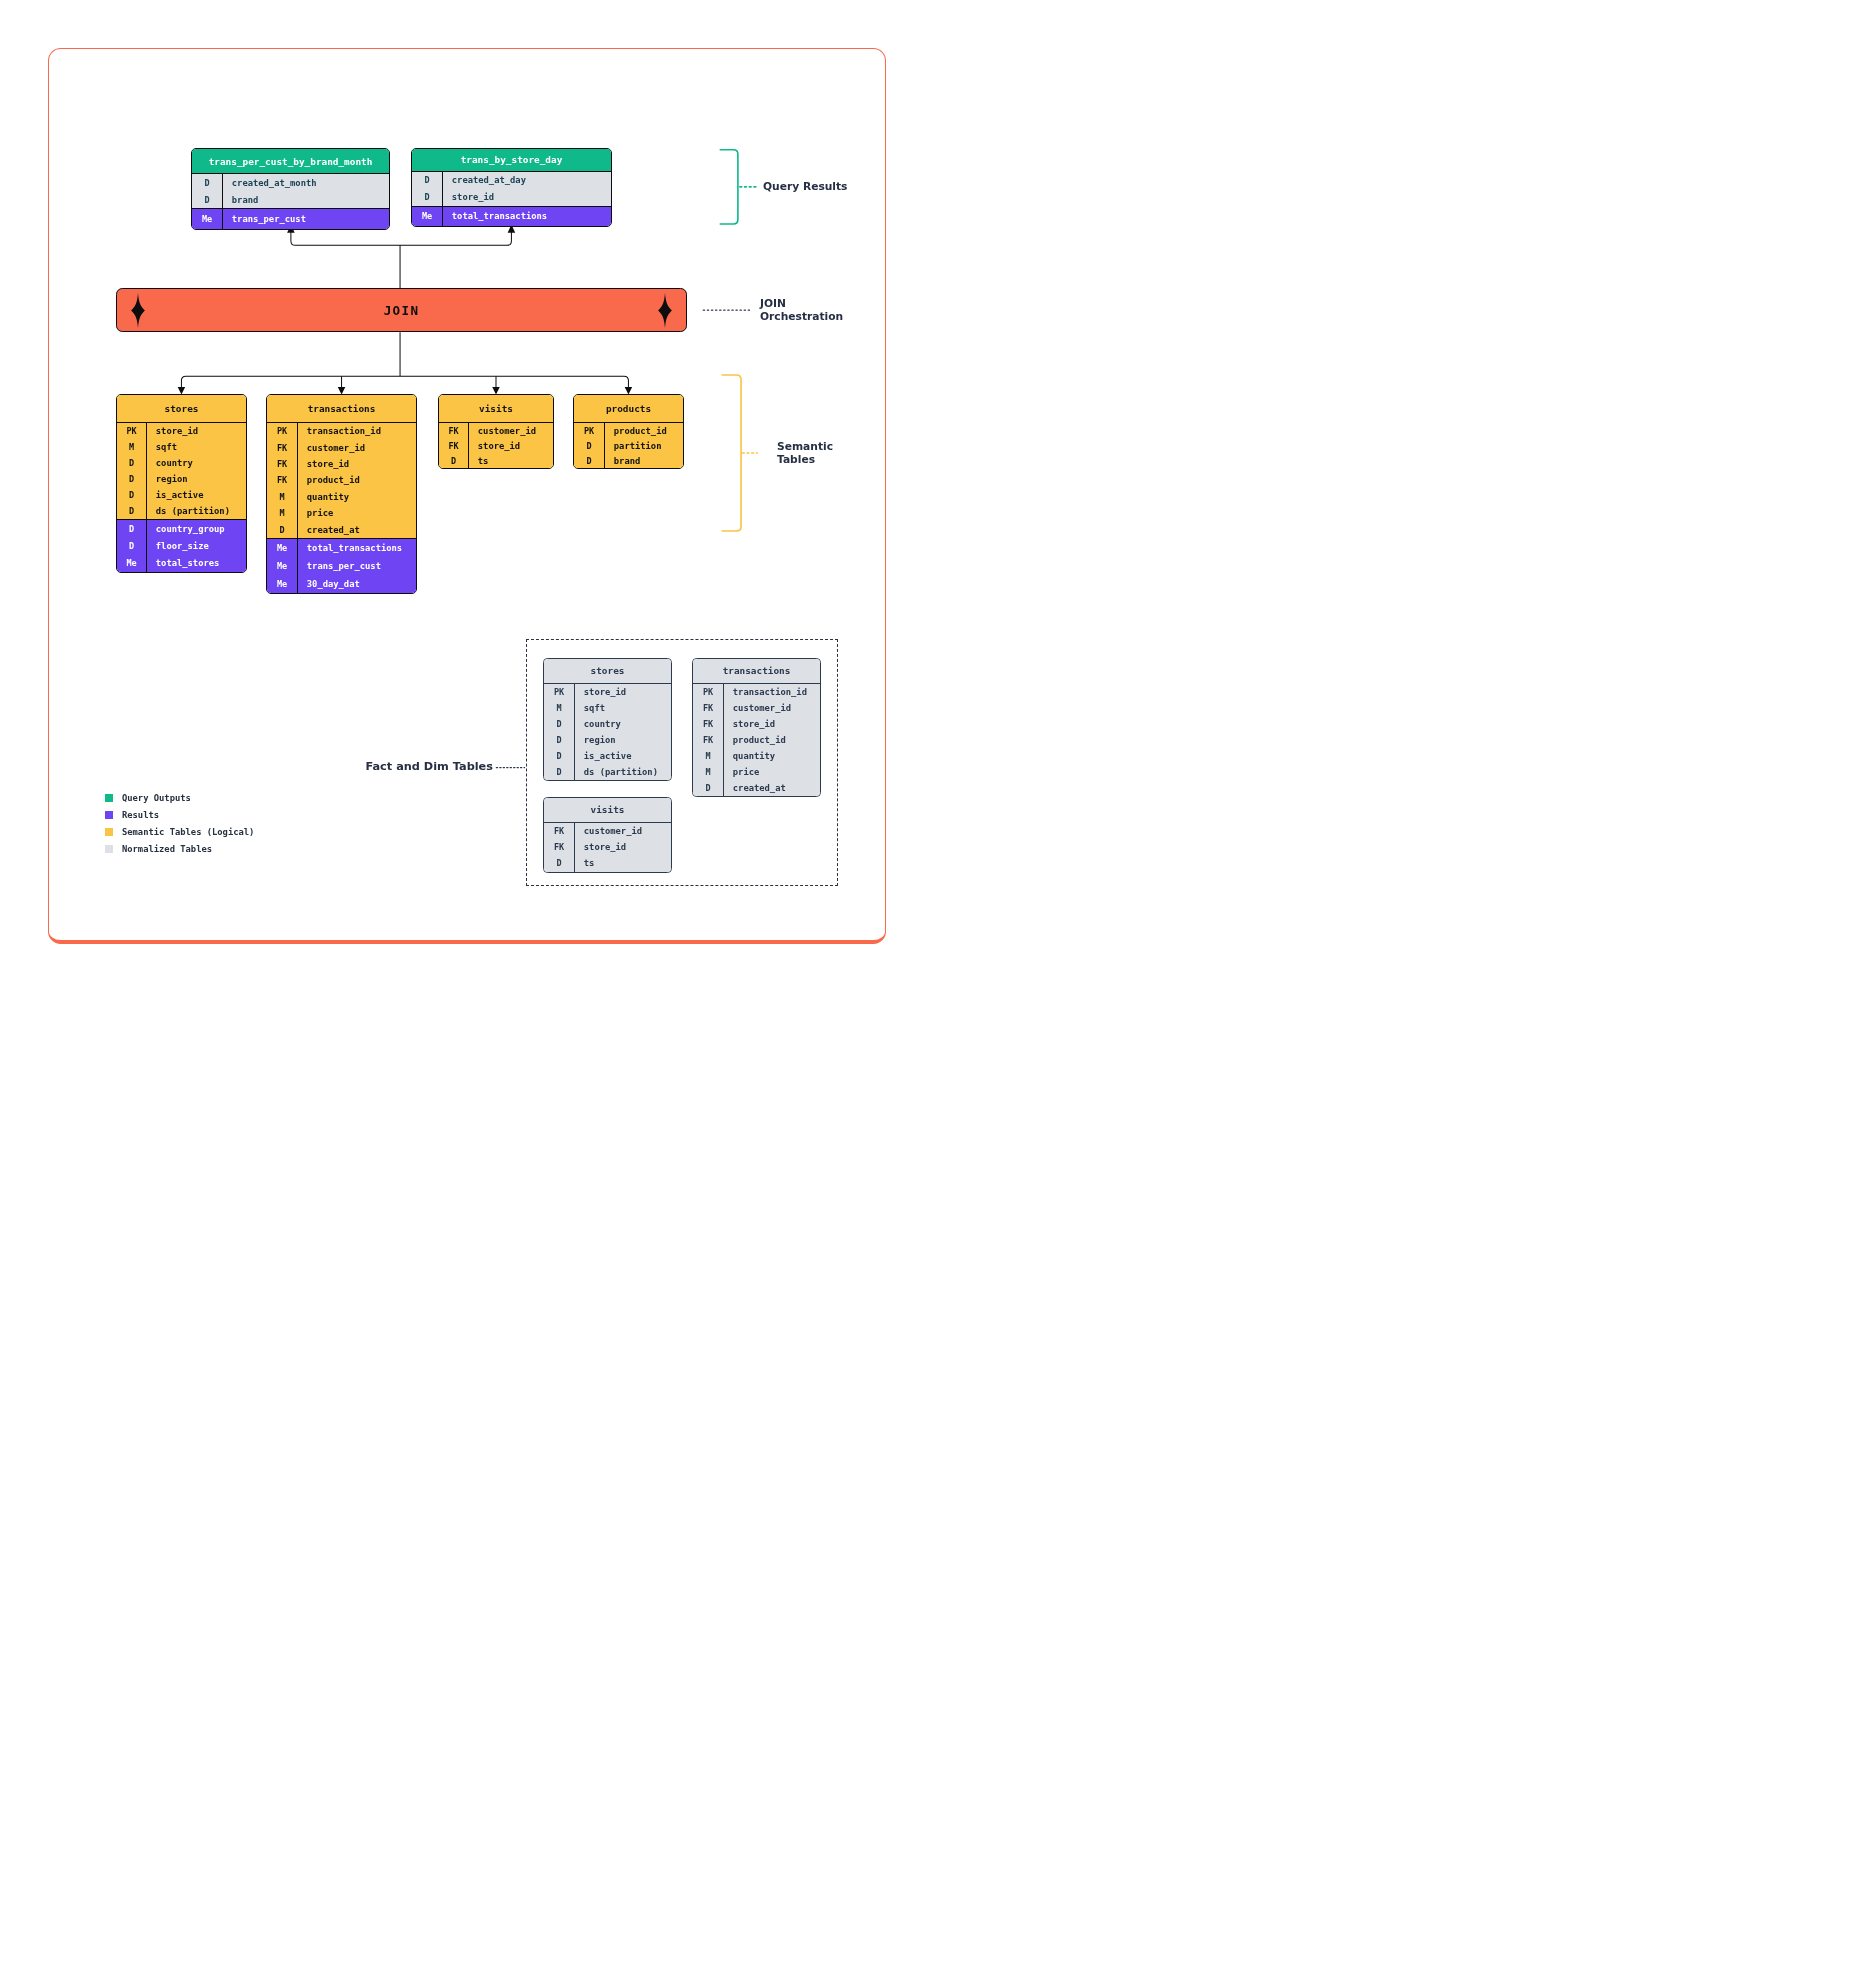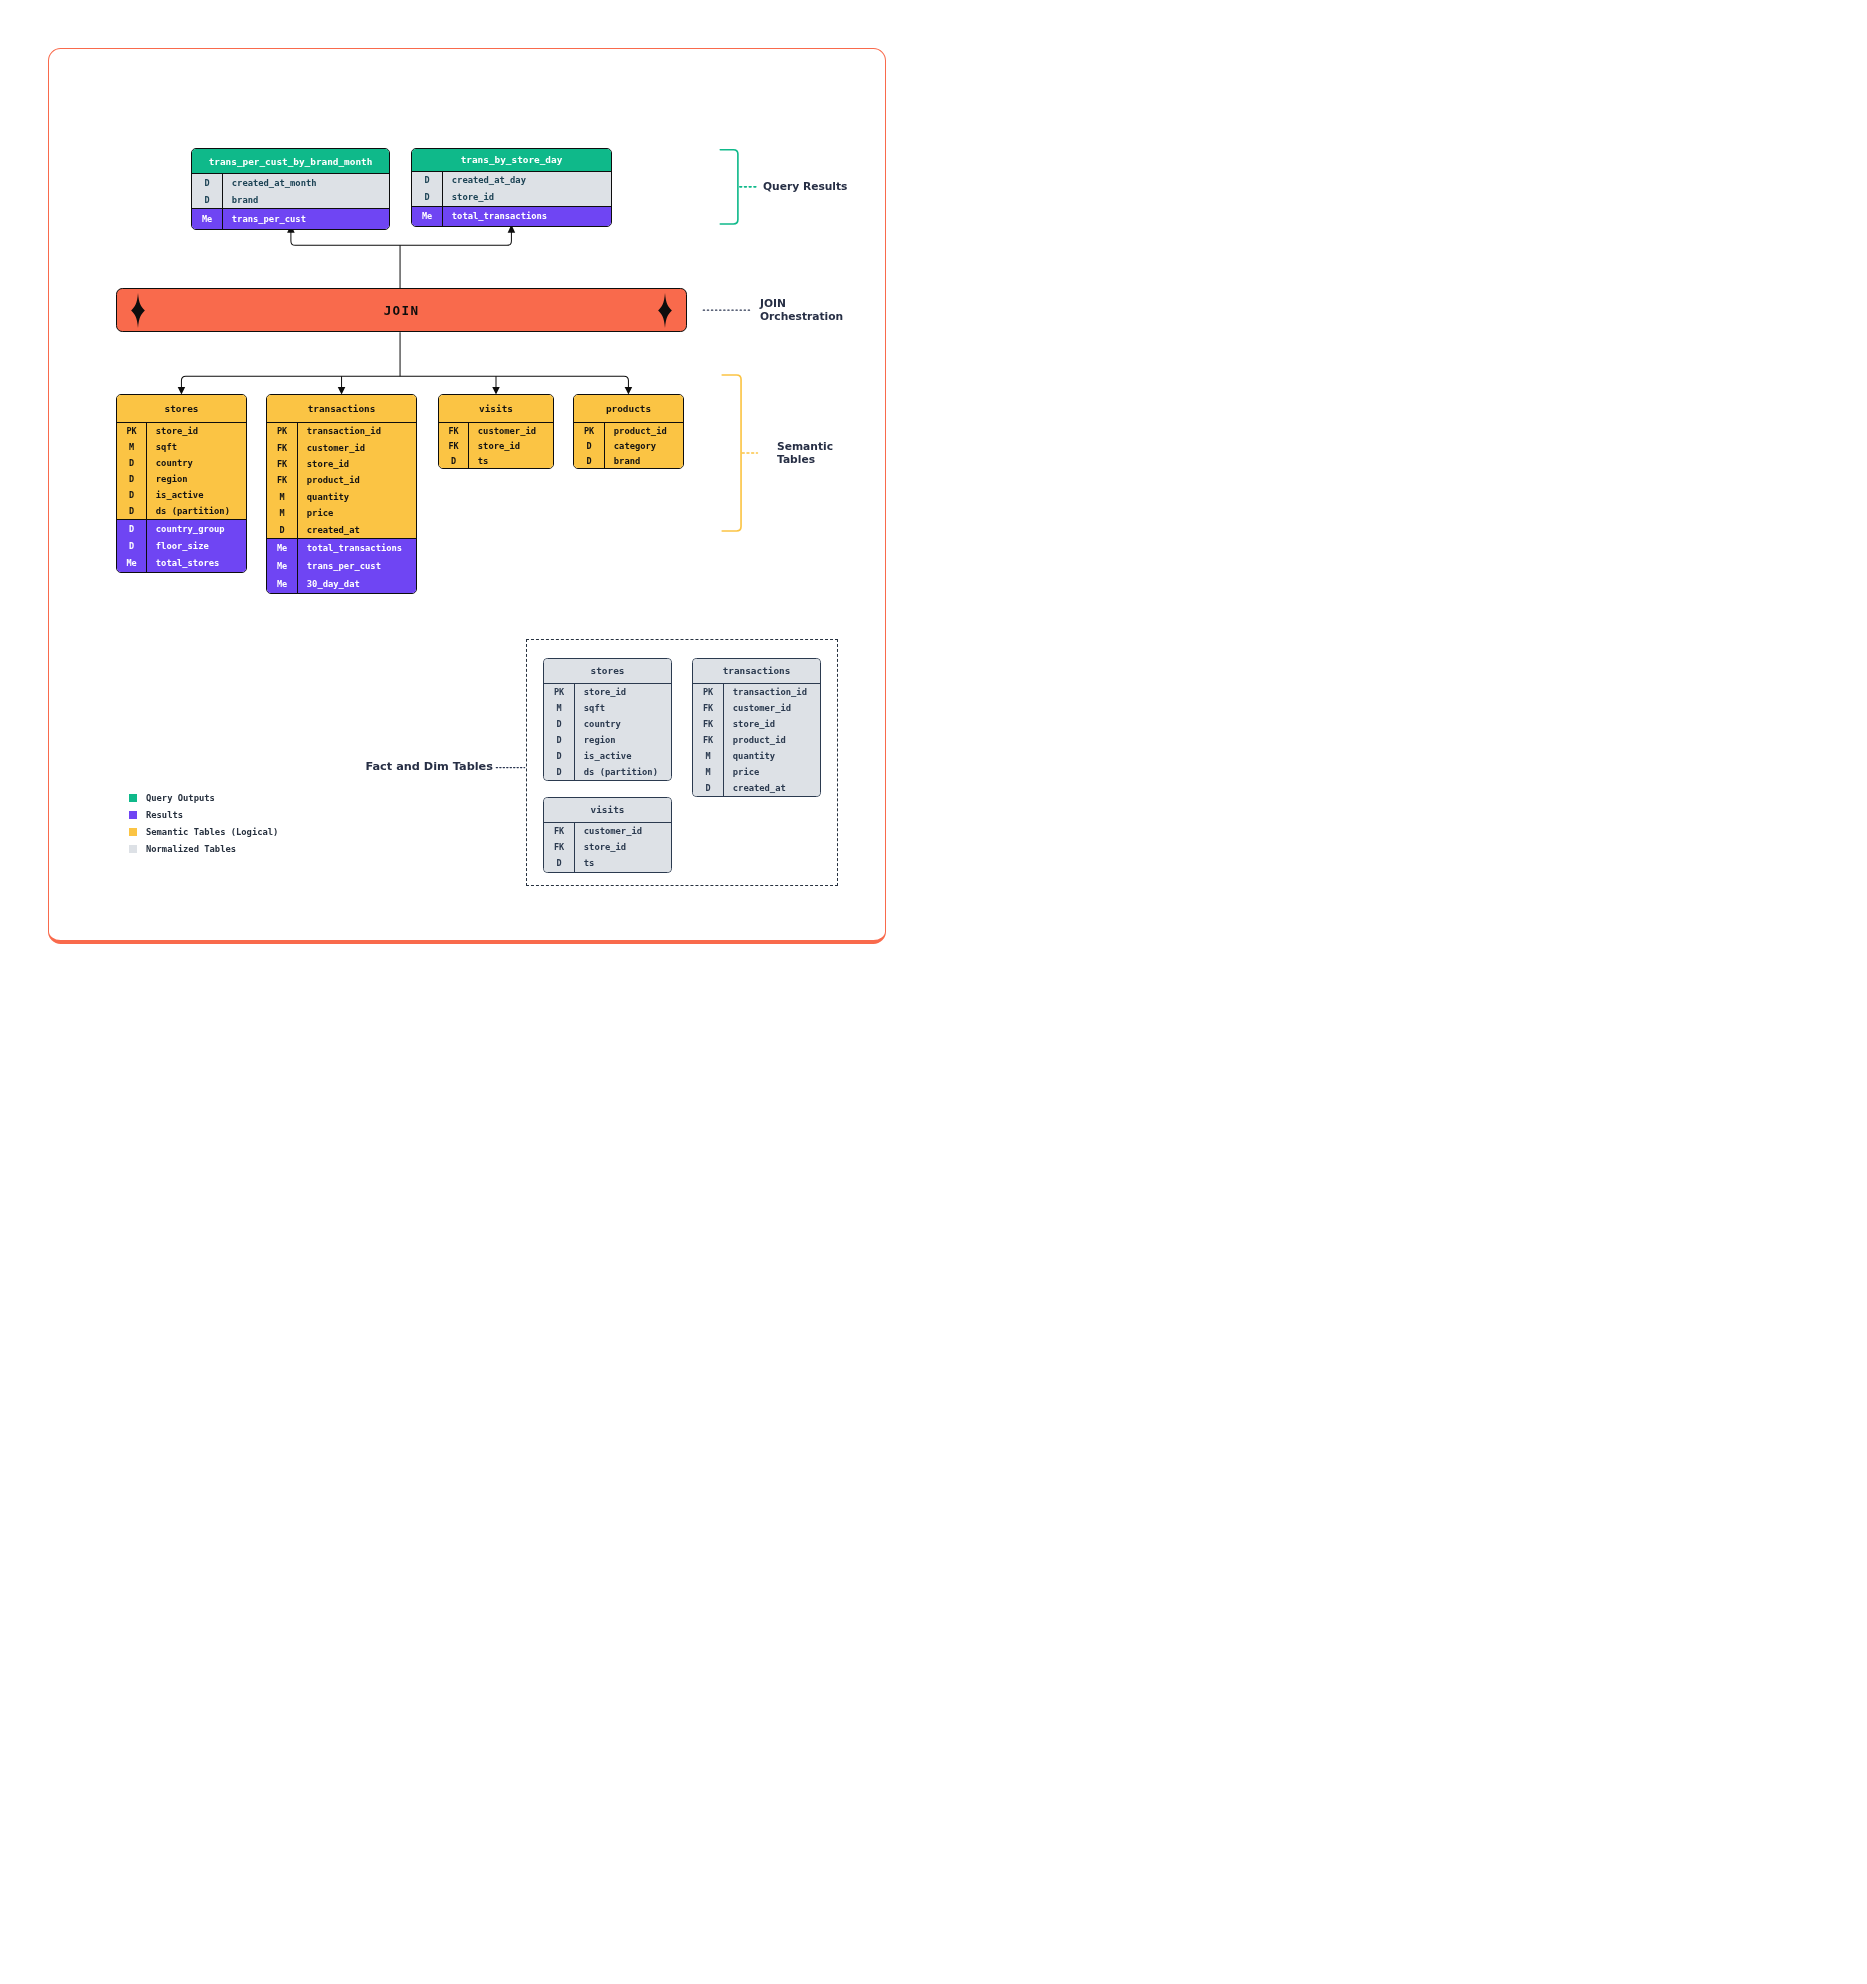--- a/index.html
+++ b/index.html
@@ -35,21 +35,21 @@
   .join-bar{position:absolute;left:67px;top:239px;width:571px;height:44px;background:#F96A4C;
         border:1.3px solid #0d0d0d;border-radius:6.3px;display:flex;align-items:center;justify-content:center;box-sizing:border-box;}
   .join-label{font-family:"DejaVu Sans Mono",monospace;font-weight:bold;font-size:12.6px;letter-spacing:1.3px;color:#0d0d0d;}
   .spark{position:absolute;top:4.4px;}
   .spark.left{left:14px;} .spark.right{right:14px;}
   
   .side-label{position:absolute;color:#272F45;font-weight:bold;font-size:10.7px;line-height:13.2px;white-space:nowrap;}
   .factdim-label{position:absolute;color:#272F45;font-weight:bold;font-size:11.3px;white-space:nowrap;}
   .dashed-box{position:absolute;left:477px;top:590px;width:312px;height:247px;border:1.3px dashed #27313F;box-sizing:border-box;}
   
-  #legend-root{position:absolute;left:80px;top:744px;}
+  #legend-root{position:absolute;left:56px;top:744px;}
   .legend-item{display:flex;align-items:center;height:10.7px;margin-bottom:6.3px;}
   .legend-swatch{width:8.2px;height:8.2px;margin-right:8.8px;flex:none;}
   .legend-label{font-family:"DejaVu Sans Mono",monospace;font-weight:bold;font-size:8.8px;color:#27313F;line-height:10.7px;white-space:nowrap;}
 </style>
 </head>
 <body>
 
 <div class="card">
 
   <svg class="overlay" viewBox="0 0 1332 1424">
@@ -240,21 +240,21 @@
       </div>
       <div class="tbl semantic" style="left: 524px; top: 345px; width: 111px;">
         <div class="thead" style="height: 28px;">products</div>
         <div class="tzone zfields">
           <div class="trow" style="height: 15px;">
             <span class="tkey" style="width: 31px;">PK</span>
             <span class="tname">product_id</span>
           </div>
           <div class="trow" style="height: 15px;">
             <span class="tkey" style="width: 31px;">D</span>
-            <span class="tname">category</span>
+            <span class="tname">partition</span>
           </div>
           <div class="trow" style="height: 15px;">
             <span class="tkey" style="width: 31px;">D</span>
             <span class="tname">brand</span>
           </div>
         </div>
       </div>
       <div class="tbl normalized" style="left: 494px; top: 609px; width: 129px;">
         <div class="thead" style="height: 24.5px;">stores</div>
         <div class="tzone zfields">

